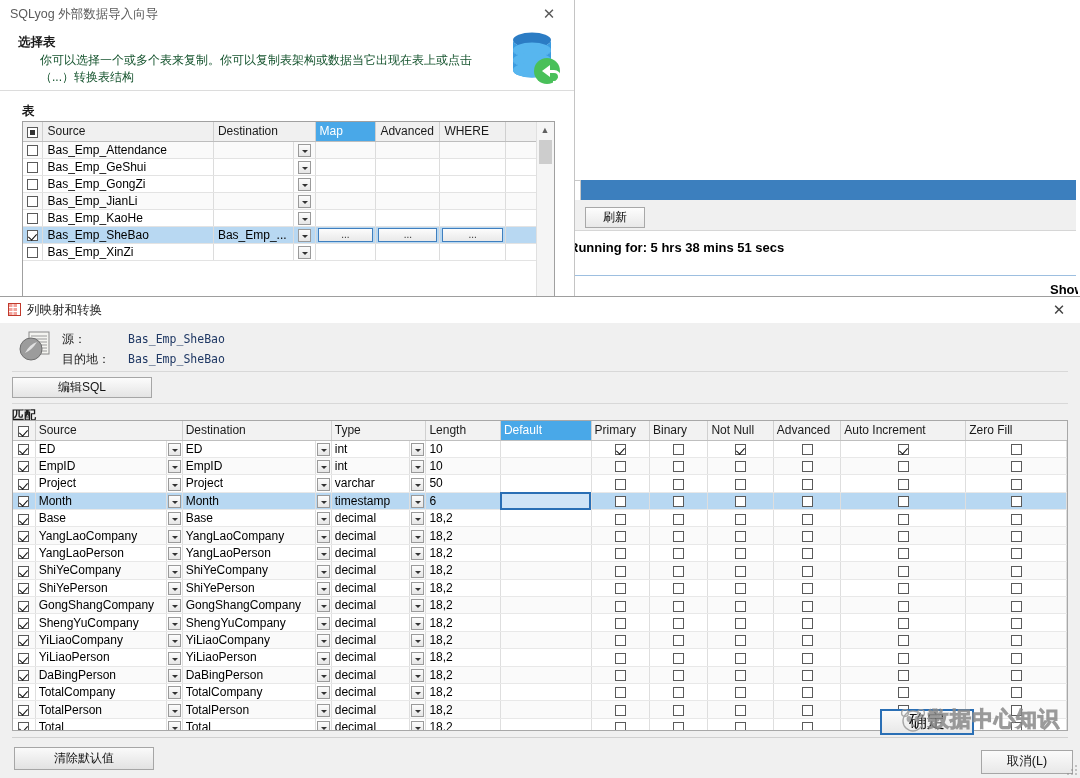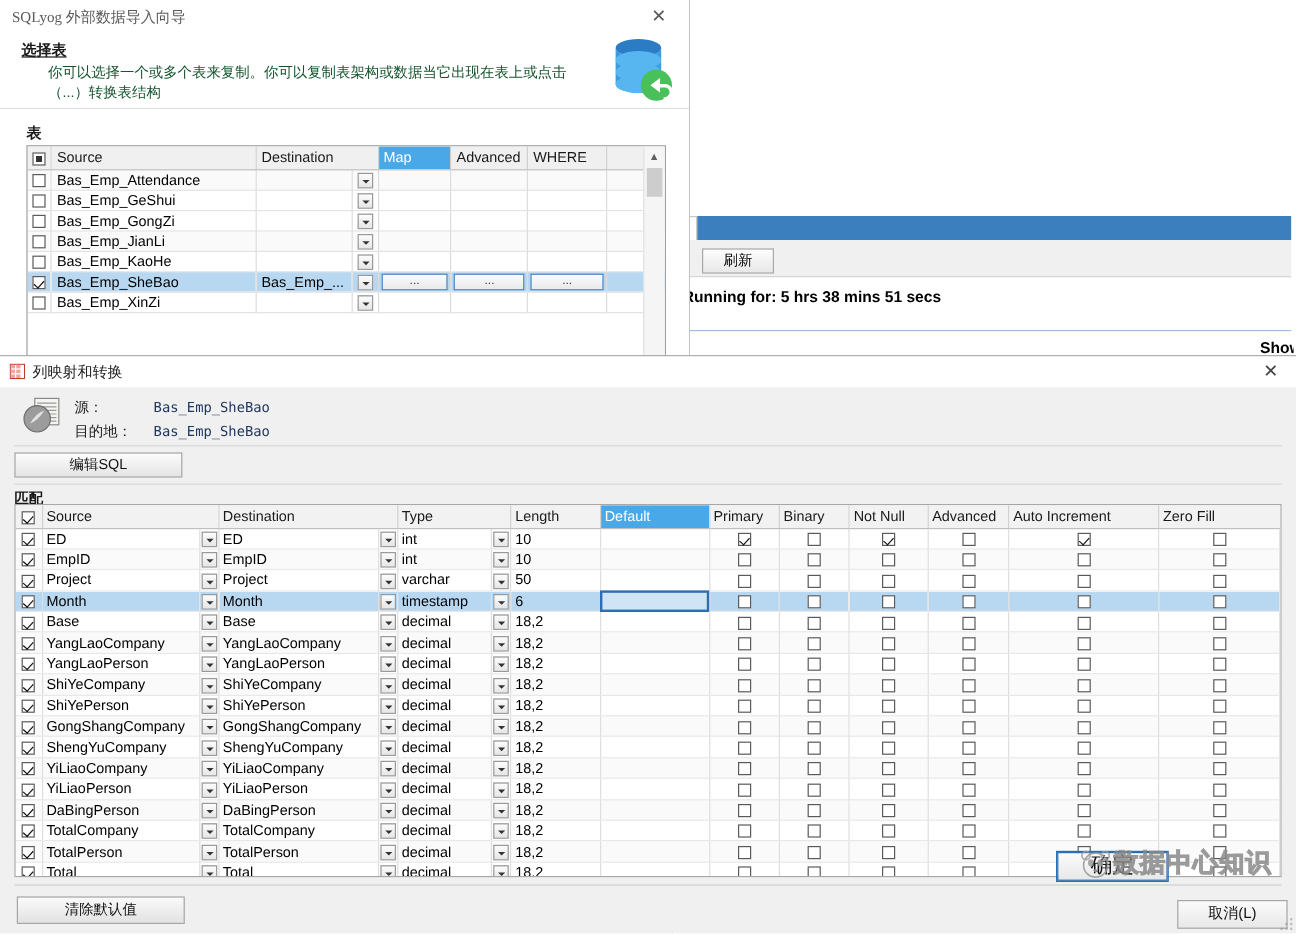--- a/index.html
+++ b/index.html
@@ -104,21 +104,20 @@
     position: absolute;
     left: 0; top: 0; right: 0; height: 28px;
     background: #ffffff;
   }
   #wizard-title {
     position: absolute;
     left: 10px; top: 6px;
     font-size: 12.5px;
     color: #5a5a5a;
     white-space: nowrap;
-    font-family: Liberation Serif, serif;
   }
   #wizard-close {
     position: absolute;
     right: 4px; top: 0;
     width: 42px; height: 27px;
     text-align: center;
     line-height: 27px;
     font-size: 15px;
     color: #5a5a5a;
     cursor: default;
@@ -129,21 +128,20 @@
     left: 0; top: 28px; right: 0; height: 62px;
     background: #ffffff;
     border-bottom: 1px solid #dcdcdc;
   }
   #wizard-header-title {
     position: absolute;
     left: 18px; top: 6px;
     font-size: 12.5px;
     font-weight: bold;
     color: #1a1a1a;
-    text-decoration: underline;
   }
   #wizard-header-desc {
     position: absolute;
     left: 40px; top: 24px;
     width: 455px;
     font-size: 12px;
     line-height: 17px;
     color: #14532d;
   }
   #db-icon {

